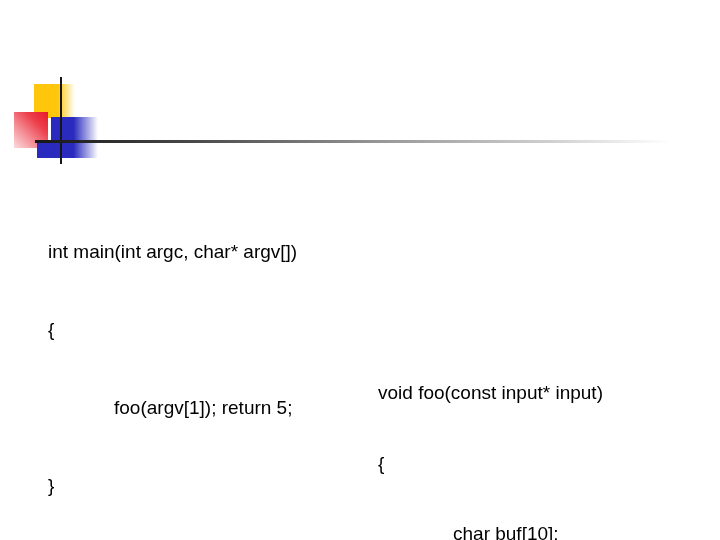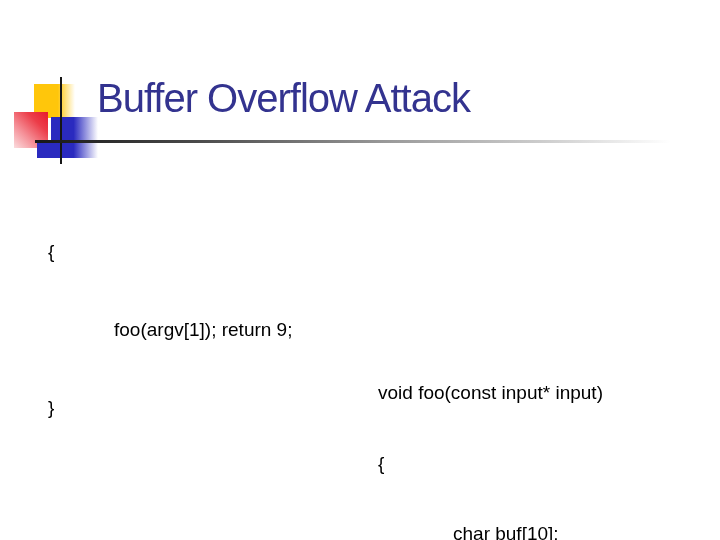--- a/index.html
+++ b/index.html
@@ -81,25 +81,25 @@
 
   <div class="deco">
     <div class="deco-el sq-yellow"></div>
     <div class="deco-el sq-red"></div>
     <div class="deco-el sq-blue"></div>
     <div class="deco-el sq-blue-small"></div>
     <div class="deco-el v-line"></div>
     <div class="deco-el h-line"></div>
   </div>
 
-  <h1 class="title">Buffer Overflow Attack</h1>
 
   <div class="code code-main">
+    <div class="code-line">int main(int argc, char* argv[])</div>
     <div class="code-line">{</div>
-    <div class="code-line indent">foo(argv[1]); return 9;</div>
+    <div class="code-line indent">foo(argv[1]); return 5;</div>
     <div class="code-line">}</div>
   </div>
 
   <div class="code code-foo">
     <div class="code-line">void foo(const input* input)</div>
     <div class="code-line">{</div>
     <div class="code-line indent">char buf[10];</div>
     
     
   </div>

